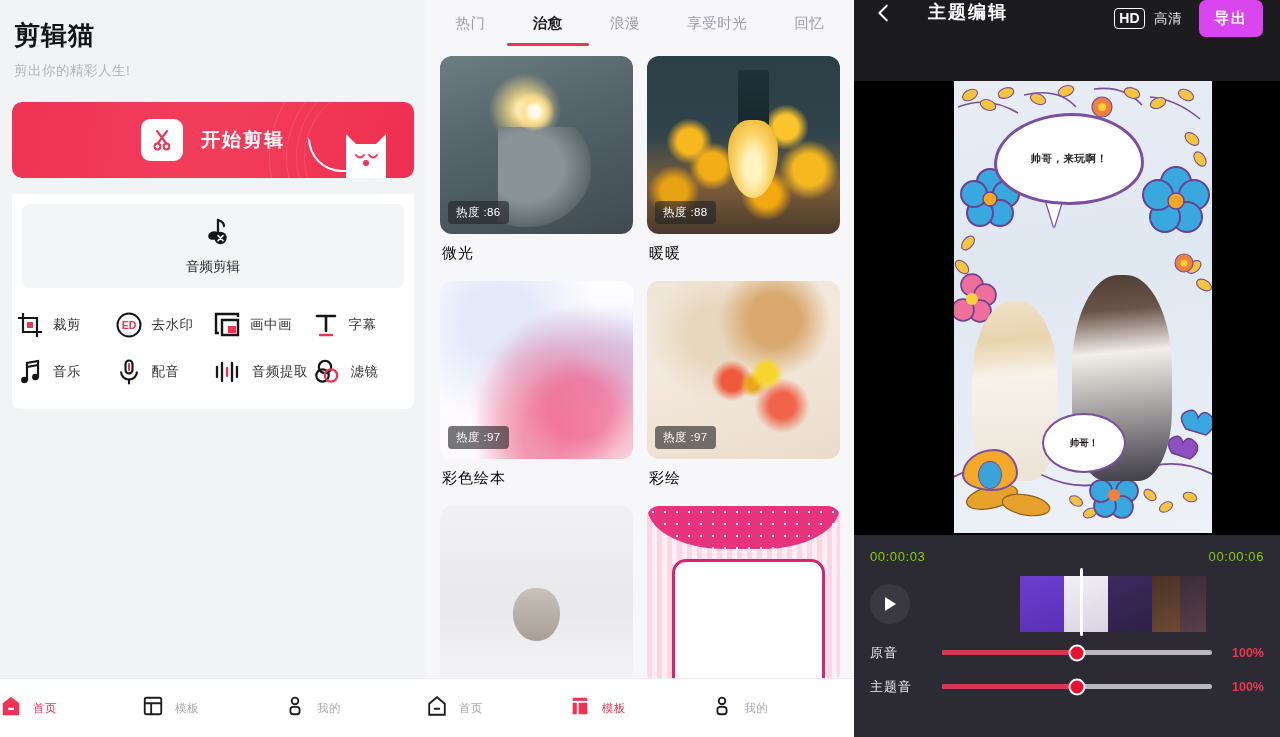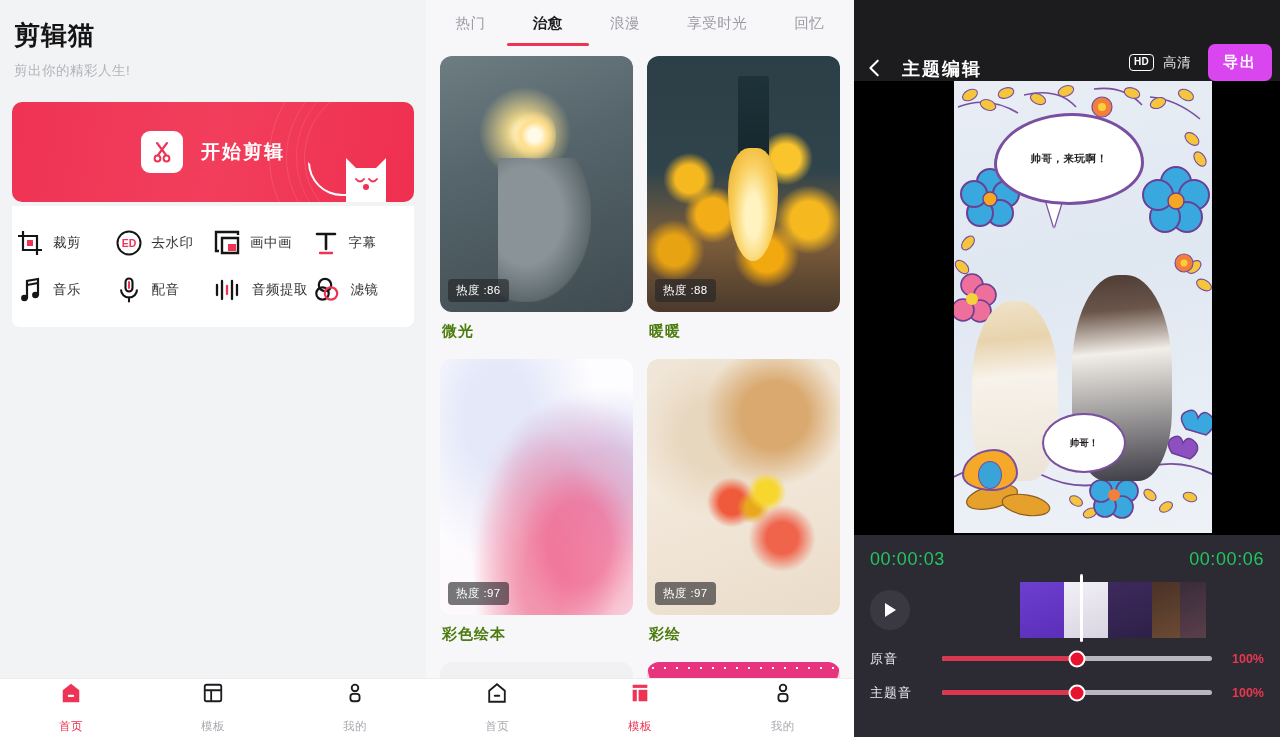--- a/index.html
+++ b/index.html
@@ -9,21 +9,21 @@
     background:#f2f2f5; display:flex;
   }
 
   
   .panel-home { width:426px; height:737px; background:#f2f3f5; position:relative; display:flex; flex-direction:column; }
   .home-head { padding:18px 0 0 14px; }
   .app-title { font-size:26px; font-weight:700; color:#141414; letter-spacing:1px; }
   .app-sub { font-size:13.5px; color:#b3b3b8; margin-top:9px; letter-spacing:.5px; }
 
   .start-banner {
-    margin:22px 12px 4px 12px; height:100px; border-radius:10px; position:relative; overflow:hidden;
+    margin:22px 12px 16px 12px; height:76px; border-radius:10px; position:relative; overflow:hidden;
     background:linear-gradient(100deg,#ef3354 0%,#f23e5c 50%,#ef2f50 100%);
     display:flex; align-items:center; justify-content:center; gap:18px;
   }
   .rings { position:absolute; right:-70px; top:-52px; width:215px; height:215px; border-radius:50%;
            border:1px solid rgba(255,255,255,.13); }
   .rings:before,.rings:after{ content:""; position:absolute; border-radius:50%; border:1px solid rgba(255,255,255,.12); }
   .rings:before{ left:16px; top:16px; right:16px; bottom:16px;}
   .rings:after{ left:34px; top:34px; right:34px; bottom:34px;}
   .rings2 { position:absolute; right:-52px; top:-30px; width:170px; height:170px; border-radius:50%; border:1px solid rgba(255,255,255,.10);}
   .scissor-box { width:42px; height:42px; background:#fff; border-radius:9px; display:flex; align-items:center; justify-content:center; z-index:2;}
@@ -47,24 +47,24 @@
   .panel-tpl { width:428px; height:737px; background:#f7f7f9; position:relative; display:flex; flex-direction:column; }
   .tpl-tabs { height:48px; display:flex; align-items:center; justify-content:space-around; padding:0 6px;
               background:#f7f7f9; position:relative; flex:0 0 48px; }
   .tpl-tab { font-size:14.5px; color:#9b9ba2; position:relative; padding:12px 2px 13px; letter-spacing:.5px;}
   .tpl-tab.active { color:#1d1d1f; font-weight:700; }
   .tpl-tab.active:after { content:""; position:absolute; left:50%; transform:translateX(-50%); bottom:0;
                           width:82px; height:3px; background:#ef3354; border-radius:2px; }
   .tpl-scroll { flex:1; overflow:hidden; padding:8px 14px 0 14px; }
   .tpl-grid { display:grid; grid-template-columns:1fr 1fr; column-gap:14px; row-gap:6px; }
   .tpl-cell { }
-  .thumb { width:100%; height:256px; border-radius:12px; position:relative; overflow:hidden; }
+  .thumb { width:100%; height:178px; border-radius:12px; position:relative; overflow:hidden; }
   .heat { position:absolute; left:8px; bottom:10px; background:rgba(35,35,38,.62); color:#fff;
           font-size:11.5px; padding:4px 8px; border-radius:4px; letter-spacing:.4px; }
-  .tpl-name { font-size:15px; color:#4d7c0f; font-weight:700; padding:10px 2px 12px 2px; letter-spacing:1px; }
+  .tpl-name { font-size:15px; color:#000000; font-weight:400; padding:10px 2px 12px 2px; letter-spacing:1px; }
 
   
   .art-spark { background:
       radial-gradient(circle at 44% 30%, #fff7d8 0 4%, rgba(255,228,140,.85) 8%, rgba(255,200,90,0) 22%),
       linear-gradient(160deg,#6e7d82 0%,#56666c 38%,#3f4b50 100%); }
   .art-spark:before{content:"";position:absolute;left:30%;top:40%;width:48%;height:56%;
       background:radial-gradient(ellipse at 30% 40%, #8a9498 0 40%, #5d686d 70%, transparent 72%);}
   .art-spark:after{content:"";position:absolute;left:38%;top:20%;width:22%;height:22%;border-radius:50%;
       background:radial-gradient(circle,#fffbe8 0 18%,#ffdf8e 38%,rgba(255,190,70,0) 70%);}
   .art-bulb { background:
@@ -99,25 +99,25 @@
       background:linear-gradient(180deg,#c8c2bb,#a79f96);}
   .art-frame { background:repeating-linear-gradient(90deg,#fbd7e4 0 5px,#ffeef5 5px 10px); }
   .art-frame:before{content:"";position:absolute;left:0;top:0;right:0;height:24%;
       background:radial-gradient(circle at 6px 6px,#fff 1.2px,transparent 1.5px) 0 0/12px 12px,#e8347f;
       border-radius:0 0 40% 40%/0 0 100% 100%;}
   .art-frame:after{content:"";position:absolute;left:13%;top:30%;right:8%;bottom:-10%;background:#fff;
       border:3px solid #d6246e;border-radius:14px;}
 
   
   .panel-edit { width:426px; height:737px; background:#000; position:relative; display:flex; flex-direction:column; }
-  .ed-head { height:81px; background:#1c1c1e; display:flex; align-items:flex-end; padding:0 8px; gap:14px; flex:0 0 81px; }
+  .ed-head { height:81px; background:#1c1c1e; display:flex; align-items:flex-start; padding:0 17px; gap:31px; flex:0 0 81px; }
   .back-ic { width:26px; height:26px; display:flex; align-items:center; justify-content:center; }
   .ed-title { color:#fff; font-size:18px; font-weight:700; letter-spacing:2px; }
   .ed-right { margin-left:auto; display:flex; align-items:center; gap:9px; }
-  .hd-badge { border:1.6px solid #fff; border-radius:4px; color:#fff; font-size:10px; font-weight:700;
+  .hd-badge { border:1.6px solid #fff; border-radius:4px; color:#fff; font-size:14px; font-weight:700;
               padding:2px 4px; line-height:1.05; letter-spacing:.3px;}
   .hd-text { color:#e8e8ea; font-size:13.5px; letter-spacing:.5px; }
   .export-btn { background:#d946ef; color:#fff; font-size:15px; font-weight:700; letter-spacing:2px;
                 padding:9px 15px; border-radius:7px; border:none; margin-left:8px; }
 
   .ed-stage { flex:1; background:#000; display:flex; align-items:flex-start; justify-content:center; position:relative; }
   .preview { width:258px; height:452px; position:relative; overflow:hidden;
     background:linear-gradient(170deg,#e9eef5 0%,#dfe7f1 40%,#eef2f7 100%);margin-left:32px; }
   .pv-inner{position:absolute;inset:0;}
   .bubble { position:absolute; left:40px; top:32px; width:150px; height:92px; background:#fff;
@@ -132,21 +132,21 @@
   .bubble2-txt { font-size:9.5px; color:#231f20; font-weight:700; }
   .girl { position:absolute; bottom:52px; border-radius:46% 46% 34% 34%; }
   .girl-a { left:18px; width:86px; height:180px; background:linear-gradient(175deg,#f0e3c9 0%,#e8d3ad 22%,#f7f2ea 42%,#ece3d6 100%);}
   .girl-b { left:118px; width:100px; height:206px; background:linear-gradient(175deg,#4d3c34 0%,#6a554a 18%,#f2eee8 38%,#3d3b44 100%);}
   .bird { position:absolute; left:8px; bottom:42px; width:56px; height:42px; background:#f6a929;
           border-radius:58% 42% 46% 54%/62% 58% 42% 38%; border:2px solid #7a4fa0;}
   .bird:after{content:"";position:absolute;left:14px;top:10px;width:22px;height:26px;background:#3aa3d8;
           border-radius:50%;border:1.5px solid #7a4fa0;}
 
   .ed-timeline { background:#2c2a33; flex:0 0 202px; padding:14px 16px 0 16px; position:relative; }
-  .tl-times { display:flex; justify-content:space-between; color:#22c55e; font-size:18px; letter-spacing:.6px;align-items:center; }
+  .tl-times { display:flex; justify-content:space-between; color:#84cc16; font-size:13px; letter-spacing:.6px;align-items:center; }
   .tl-row { display:flex; align-items:center; margin-top:10px; position:relative; height:60px;}
   .play-btn { width:40px; height:40px; border-radius:50%; background:rgba(255,255,255,.07);
               display:flex; align-items:center; justify-content:center; flex:0 0 40px; }
   .filmstrip { position:absolute; left:150px; top:2px; display:flex; height:56px; }
   .fs { width:44px; height:56px; }
   .fs1 { background:linear-gradient(160deg,#6c3fd0,#5b2fb8); }
   .fs2 { background:linear-gradient(160deg,#f2f0f6,#d8d4e2); }
   .fs3 { background:linear-gradient(160deg,#3d2a5e,#2e2047); }
   .fs4 { background:linear-gradient(160deg,#4a3226,#6b4a33); width:28px; }
   .fs5 { background:linear-gradient(160deg,#3a2c3c,#5a3f48); width:26px; }
@@ -155,21 +155,21 @@
   .sl-label { color:#eceaf0; font-size:13px; width:72px; letter-spacing:1px; }
   .sl-track { position:relative; flex:1; height:5px; background:#b9b6c2; border-radius:3px; margin-right:14px; }
   .sl-fill { position:absolute; left:0; top:0; height:100%; width:50%; background:#d8374f; border-radius:3px; }
   .sl-knob { position:absolute; left:50%; top:50%; transform:translate(-50%,-50%); width:17px; height:17px;
              border-radius:50%; background:#e8142f; border:2.5px solid #fff; }
   .sl-val { color:#e8384f; font-size:12.5px; font-weight:700; width:38px; text-align:right; }
 
   
   .botnav { height:59px; background:#fff; display:flex; align-items:center; border-top:1px solid #ececed;
             position:absolute; left:0; right:0; bottom:0; }
-  .nav-item { flex:1; display:flex; flex-direction:column; align-items:center; gap:11px; }
+  .nav-item { flex:1; display:flex; flex-direction:row; align-items:center; gap:11px; }
   .nav-lbl { font-size:11.5px; color:#a9a9b0; letter-spacing:.5px; }
   .nav-item.active .nav-lbl { color:#ef3354; }
 </style>
 </head>
 <body>
 
 <div class="panel-home">
 
   <div class="home-head">
     <div class="app-title">剪辑猫</div>
@@ -192,20 +192,32 @@
       <svg width="56" height="50" viewBox="0 0 56 50">
         <path d="M8 20 L8 6 L18 16 L38 16 L48 6 L48 20 L48 50 L8 50 Z" fill="#fff"></path>
         <path d="M18 27 q4 5 8 0" stroke="#ef3354" stroke-width="2" fill="none" stroke-linecap="round"></path>
         <path d="M31 27 q4 5 8 0" stroke="#ef3354" stroke-width="2" fill="none" stroke-linecap="round"></path>
         <circle cx="28" cy="35" r="3" fill="#ef3354"></circle>
       </svg>
     </div>
   </div>
 
   <div class="card-white">
+    <div class="audio-cut">
+      <span>
+        <svg width="30" height="30" viewBox="0 0 30 30">
+          <path d="M20 3 L20 17" stroke="#151515" stroke-width="2.3" fill="none" stroke-linecap="round"></path>
+          <path d="M20 3 q6 2 6 6" stroke="#151515" stroke-width="2.3" fill="none" stroke-linecap="round"></path>
+          <ellipse cx="15.5" cy="18.5" rx="5.4" ry="4.2" fill="#151515" transform="rotate(-18 15.5 18.5)"></ellipse>
+          <circle cx="22.5" cy="21" r="6.2" fill="#151515"></circle>
+          <path d="M20 18.6 L25 23.6 M25 18.6 L20 23.6" stroke="#fff" stroke-width="1.5" stroke-linecap="round"></path>
+        </svg>
+      </span>
+      <div class="lbl">音频剪辑</div>
+    </div>
 
     <div class="tool-grid">
       <div class="tool">
         <span class="t-ico">
           <svg width="28" height="28" viewBox="0 0 28 28">
             <path d="M7 2 L7 21 L26 21" stroke="#151515" stroke-width="2.2" fill="none"></path>
             <path d="M2 7 L21 7 L21 26" stroke="#151515" stroke-width="2.2" fill="none"></path>
             <rect x="11" y="11" width="6" height="6" fill="#ef3354"></rect>
           </svg>
         </span>

